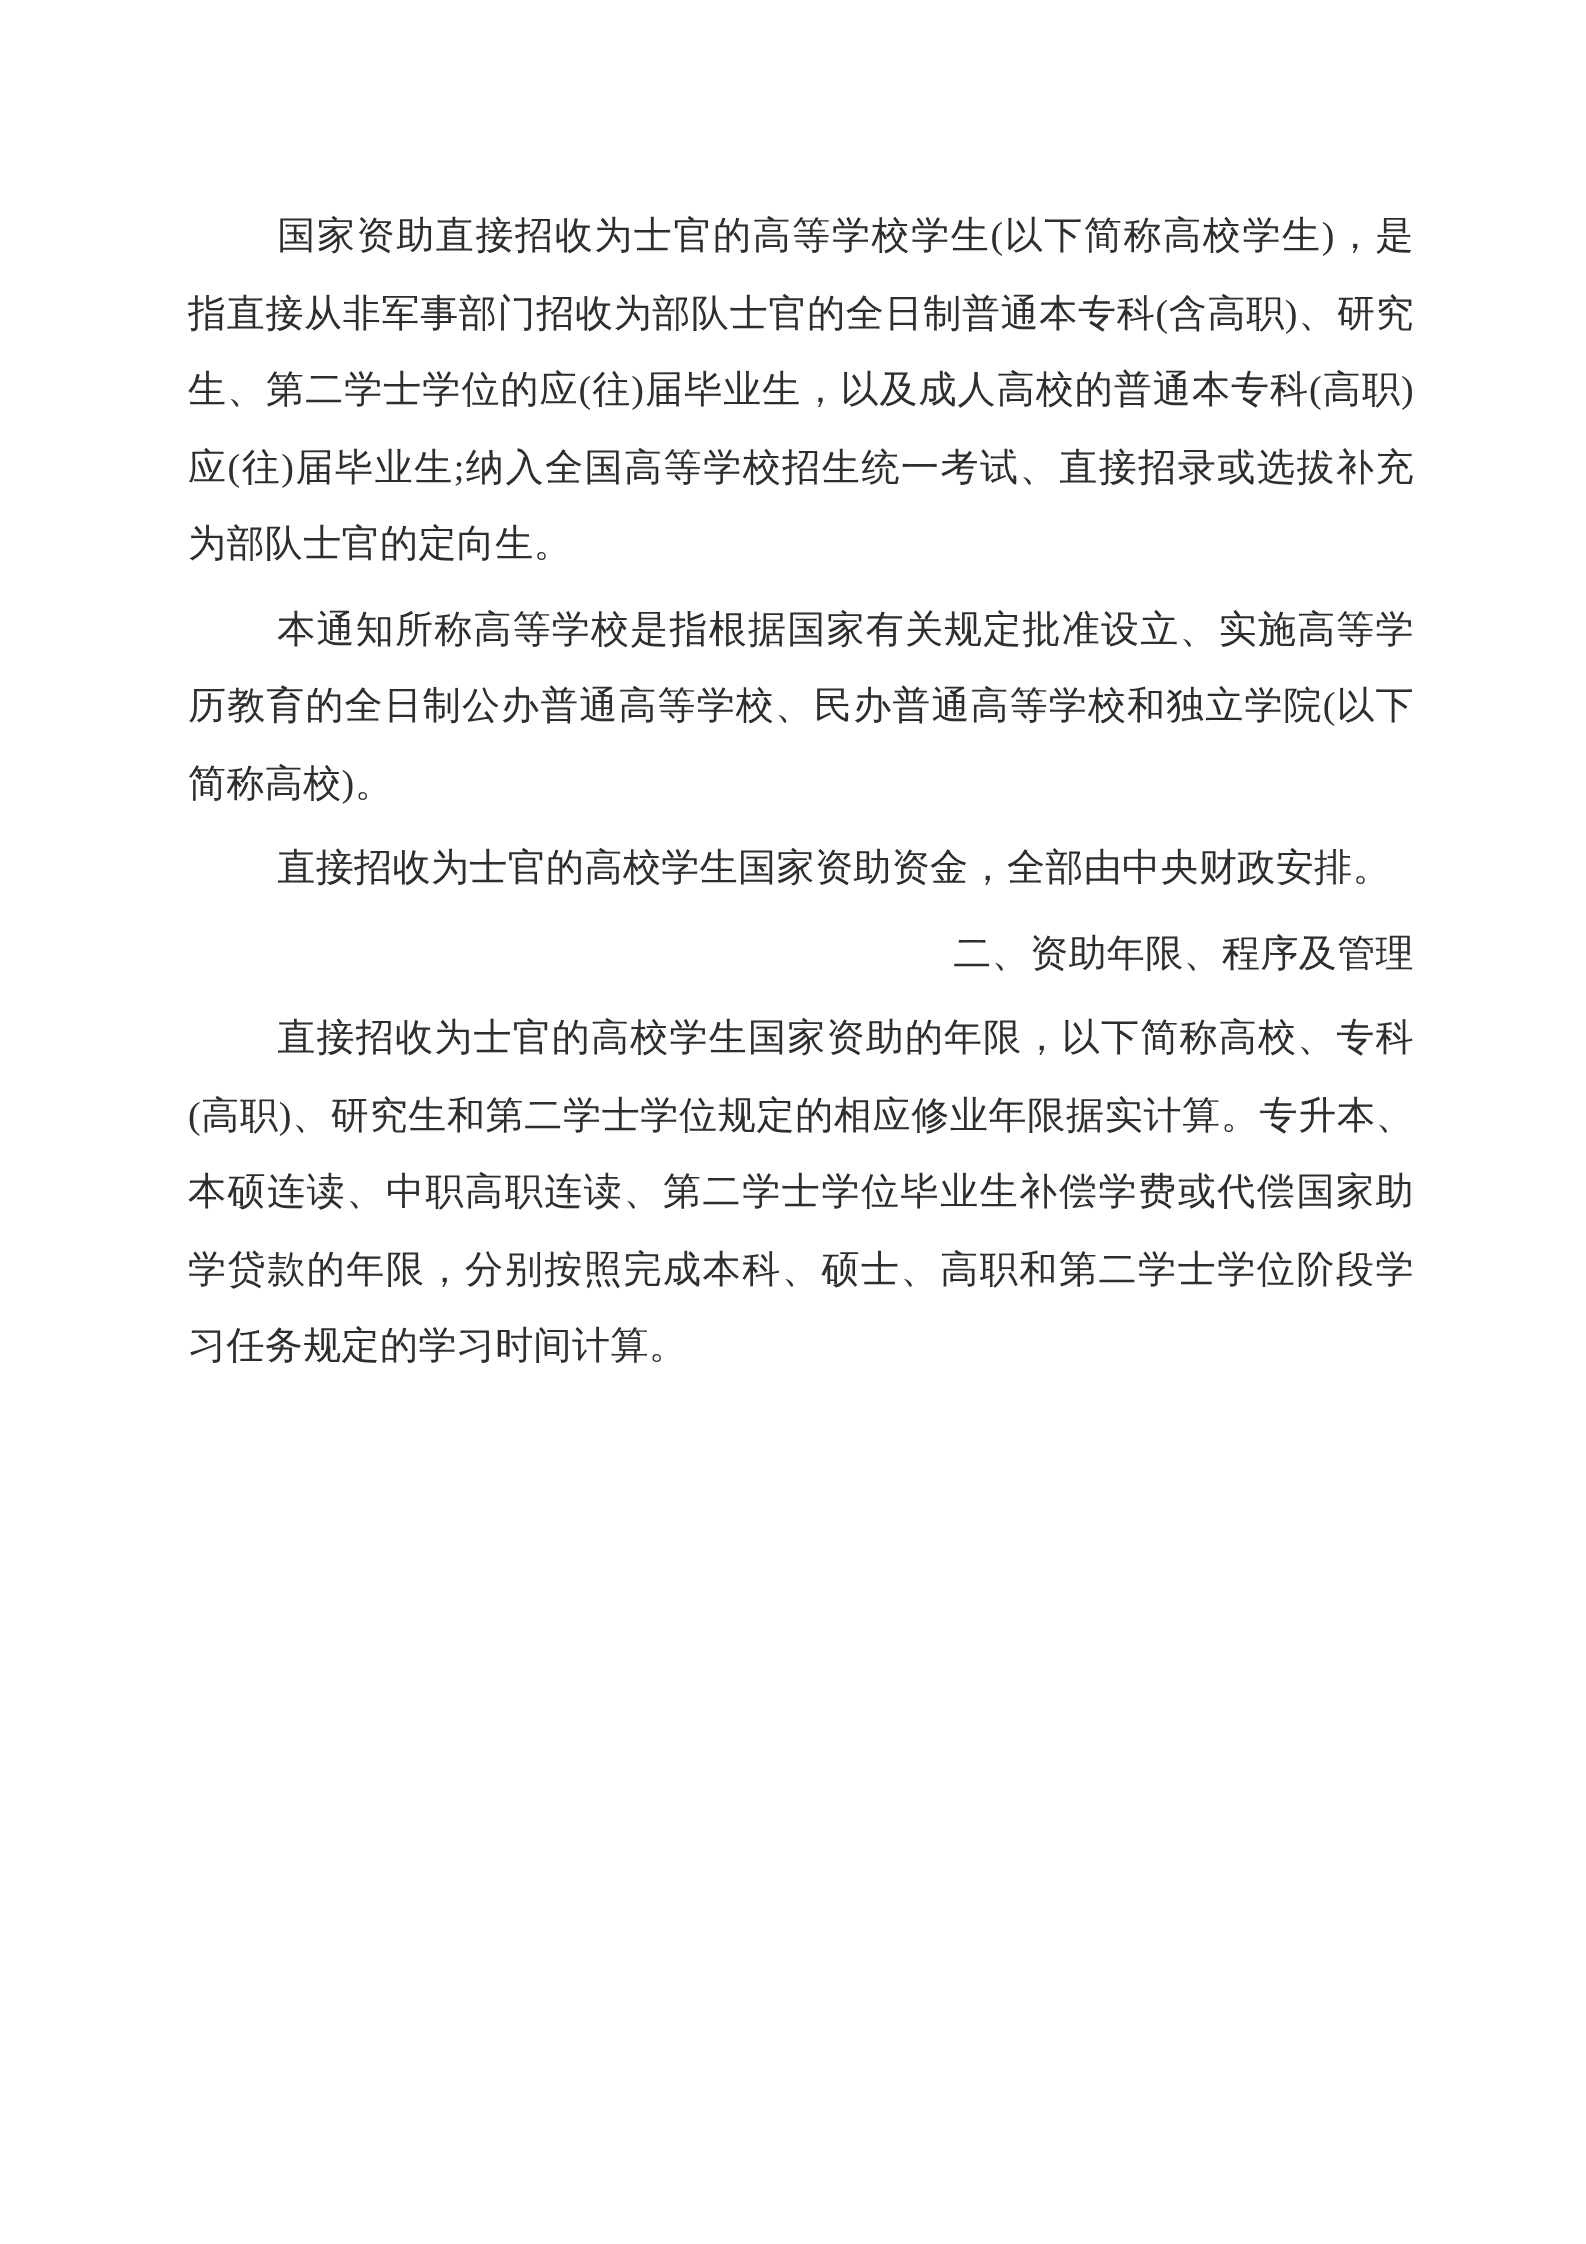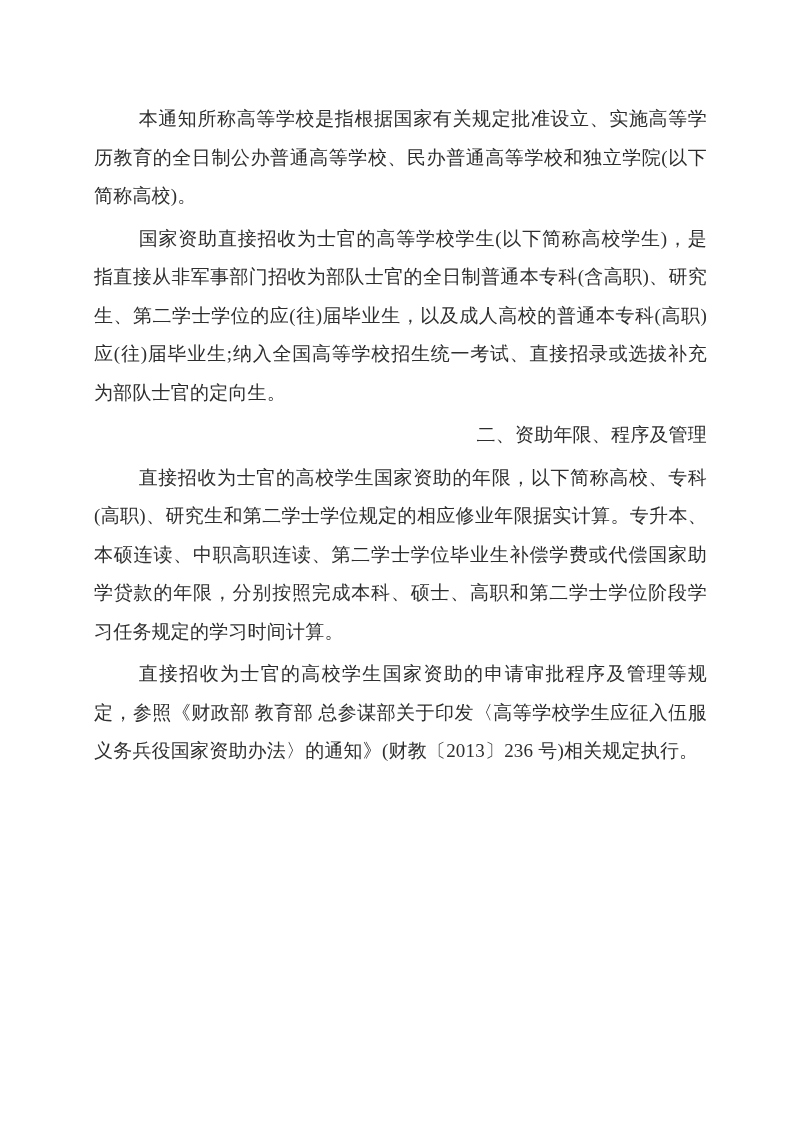--- a/index.html
+++ b/index.html
@@ -36,19 +36,19 @@
   }
   .heading {
     text-align: right;
   }
 </style>
 </head>
 <body>
 
 <div class="page">
   <div class="content" id="document-body">
+      <p class="para">国家资助直接招收为士官的高等学校学生(以下简称高校学生)，是指直接从非军事部门招收为部队士官的全日制普通本专科(含高职)、研究生、第二学士学位的应(往)届毕业生，以及成人高校的普通本专科(高职)应(往)届毕业生;纳入全国高等学校招生统一考试、直接招录或选拔补充为部队士官的定向生。</p>
       <p class="para">本通知所称高等学校是指根据国家有关规定批准设立、实施高等学历教育的全日制公办普通高等学校、民办普通高等学校和独立学院(以下简称高校)。</p>
-      <p class="para">国家资助直接招收为士官的高等学校学生(以下简称高校学生)，是指直接从非军事部门招收为部队士官的全日制普通本专科(含高职)、研究生、第二学士学位的应(往)届毕业生，以及成人高校的普通本专科(高职)应(往)届毕业生;纳入全国高等学校招生统一考试、直接招录或选拔补充为部队士官的定向生。</p>
+      <p class="para">直接招收为士官的高校学生国家资助资金，全部由中央财政安排。</p>
       <p class="heading">二、资助年限、程序及管理</p>
       <p class="para">直接招收为士官的高校学生国家资助的年限，以下简称高校、专科(高职)、研究生和第二学士学位规定的相应修业年限据实计算。专升本、本硕连读、中职高职连读、第二学士学位毕业生补偿学费或代偿国家助学贷款的年限，分别按照完成本科、硕士、高职和第二学士学位阶段学习任务规定的学习时间计算。</p>
-      <p class="para">直接招收为士官的高校学生国家资助的申请审批程序及管理等规定，参照《财政部 教育部 总参谋部关于印发〈高等学校学生应征入伍服义务兵役国家资助办法〉的通知》(财教〔2013〕236 号)相关规定执行。</p>
     </div>
 </div>
 
 </body></html>

